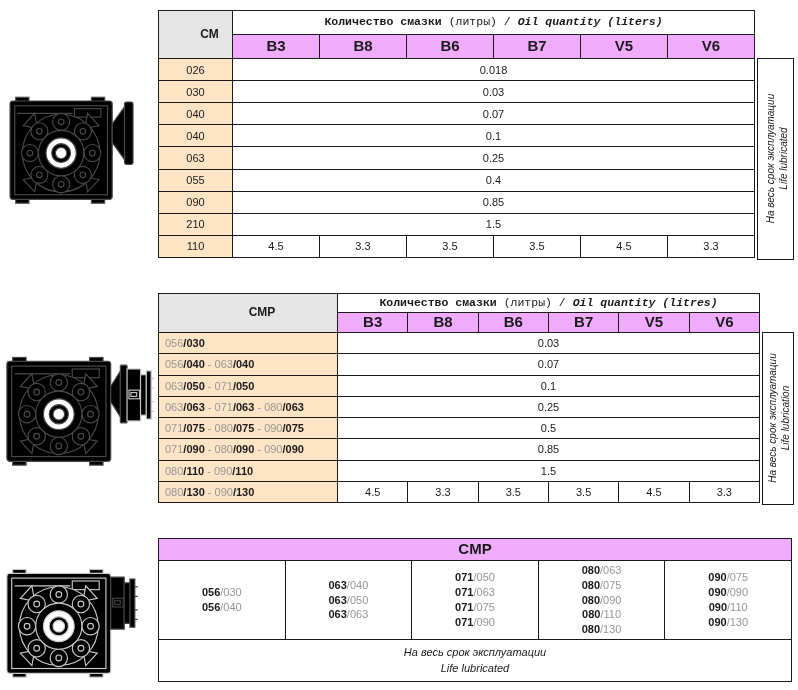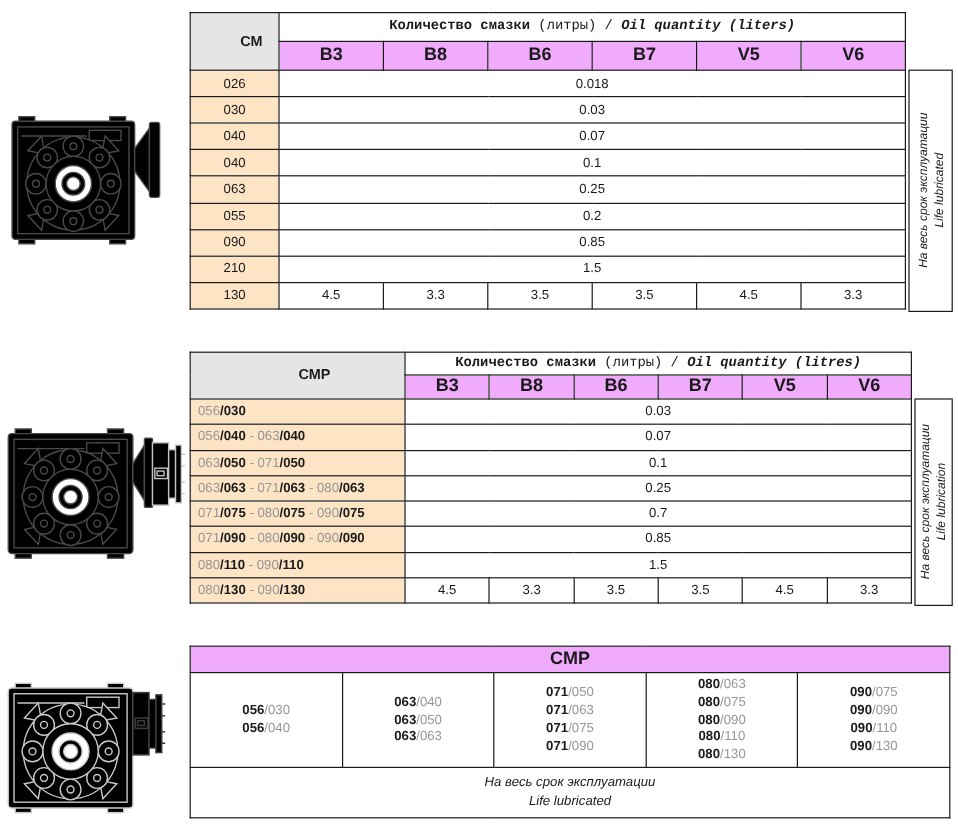--- a/index.html
+++ b/index.html
@@ -180,32 +180,32 @@
       <tr>
         <td class="rowhead">040</td>
         <td class="val" colspan="6">0.1</td>
       </tr>
       <tr>
         <td class="rowhead">063</td>
         <td class="val" colspan="6">0.25</td>
       </tr>
       <tr>
         <td class="rowhead">055</td>
-        <td class="val" colspan="6">0.2</td>
+        <td class="val" colspan="6">0.4</td>
       </tr>
       <tr>
         <td class="rowhead">090</td>
         <td class="val" colspan="6">0.85</td>
       </tr>
       <tr>
         <td class="rowhead">210</td>
         <td class="val" colspan="6">1.5</td>
       </tr>
       <tr>
-        <td class="rowhead">130</td>
+        <td class="rowhead">110</td>
         <td class="val">4.5</td>
         <td class="val">3.3</td>
         <td class="val">3.5</td>
         <td class="val">3.5</td>
         <td class="val">4.5</td>
         <td class="val">3.3</td>
       </tr>
     </tbody>
 </table>
 <div class="note-box" id="note-cm">
@@ -250,21 +250,21 @@
       <tr>
         <td class="rowhead"><span class="gray">063</span><span class="bld">/050</span><span class="gray"> - </span><span class="gray">071</span><span class="bld">/050</span></td>
         <td class="val" colspan="6">0.1</td>
       </tr>
       <tr>
         <td class="rowhead"><span class="gray">063</span><span class="bld">/063</span><span class="gray"> - </span><span class="gray">071</span><span class="bld">/063</span><span class="gray"> - </span><span class="gray">080</span><span class="bld">/063</span></td>
         <td class="val" colspan="6">0.25</td>
       </tr>
       <tr>
         <td class="rowhead"><span class="gray">071</span><span class="bld">/075</span><span class="gray"> - </span><span class="gray">080</span><span class="bld">/075</span><span class="gray"> - </span><span class="gray">090</span><span class="bld">/075</span></td>
-        <td class="val" colspan="6">0.7</td>
+        <td class="val" colspan="6">0.5</td>
       </tr>
       <tr>
         <td class="rowhead"><span class="gray">071</span><span class="bld">/090</span><span class="gray"> - </span><span class="gray">080</span><span class="bld">/090</span><span class="gray"> - </span><span class="gray">090</span><span class="bld">/090</span></td>
         <td class="val" colspan="6">0.85</td>
       </tr>
       <tr>
         <td class="rowhead"><span class="gray">080</span><span class="bld">/110</span><span class="gray"> - </span><span class="gray">090</span><span class="bld">/110</span></td>
         <td class="val" colspan="6">1.5</td>
       </tr>
       <tr>

